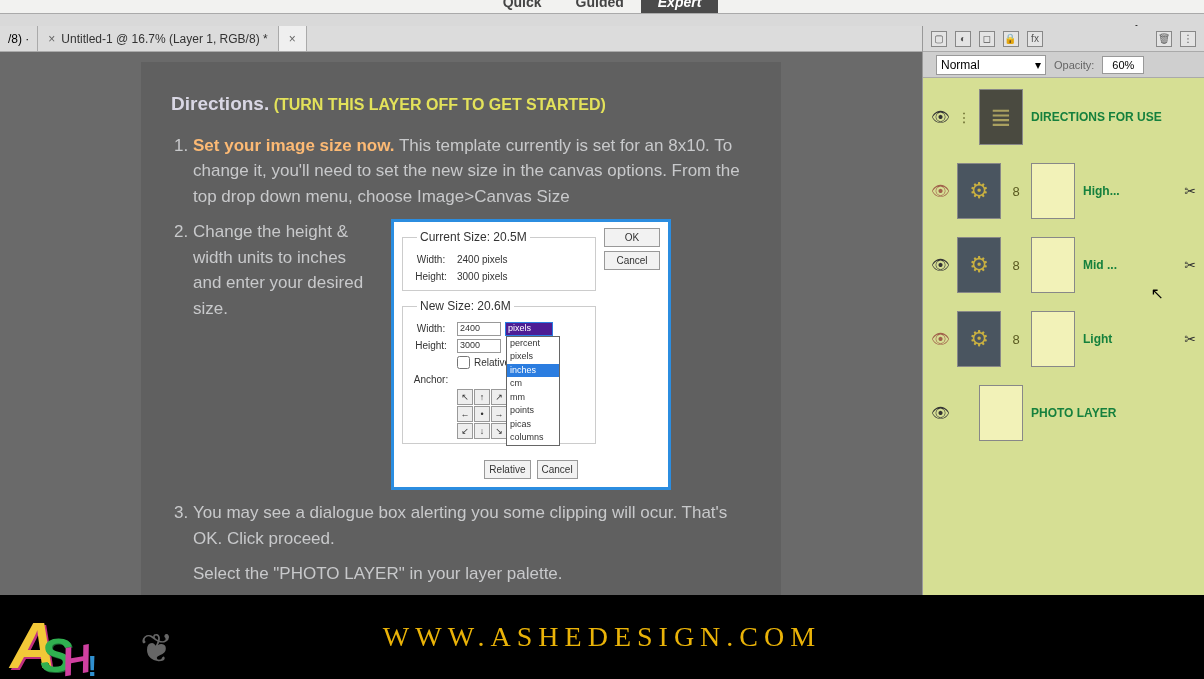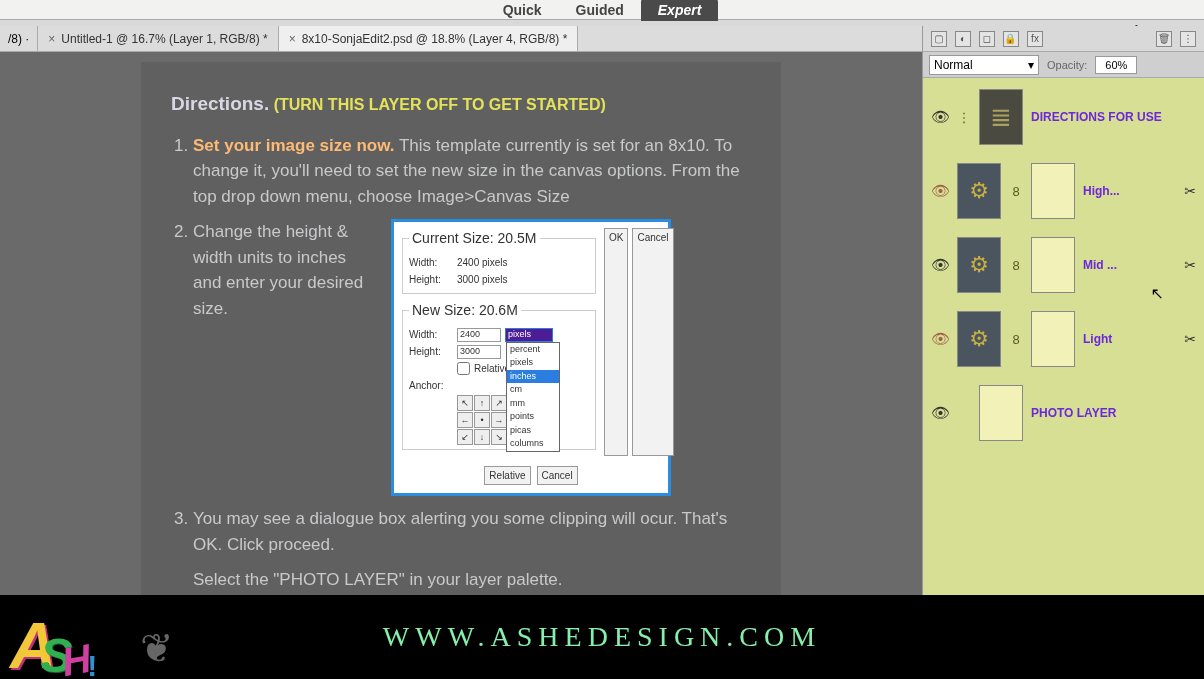--- a/index.html
+++ b/index.html
@@ -1,18 +1,18 @@
 <!DOCTYPE html>
 <html><head>
 <meta charset="utf-8">
 <style>
 * { margin: 0; padding: 0; box-sizing: border-box; font-family: Arial, Helvetica, sans-serif; }
 body { width: 1204px; height: 679px; background: #d9d9d9; position: relative; overflow: hidden; }
 
-.top-mode-bar { position: absolute; top: 0; left: 0; right: 0; height: 20px; background: #f2f2f0; display: flex; justify-content: center; align-items: center; border-bottom: 1px solid #aaa; }
+.top-mode-bar { position: absolute; top: 0; left: 0; right: 0; height: 14px; background: #f2f2f0; display: flex; justify-content: center; align-items: flex-end; border-bottom: 1px solid #aaa; }
 .mode-center { display: flex; gap: 0; }
 .mode-btn { padding: 2px 16px; font-size: 14px; font-weight: bold; color: #444; border: 1px solid transparent; cursor: pointer; height: 22px; display: flex; align-items: center; }
 .mode-btn.active { background: #4a4a4a; color: #fff; border-radius: 3px 3px 0 0; font-style: italic; }
 .mode-right { position: absolute; right: 10px; top: 20px; display: flex; gap: 32px; }
 .mode-right .mode-btn { font-weight: bold; color: #333; }
 .drop-arrow { font-size: 9px; margin-left: 4px; }
 
 .tab-bar { position: absolute; top: 26px; left: 0; right: 0; height: 26px; background: #dcdcdc; border-bottom: 1px solid #aaa; display: flex; align-items: center; padding-left: 0; font-size: 12px; }
 .tab-left { padding: 4px 8px; border-right: 1px solid #aaa; height: 100%; display:flex; align-items:center; }
 .tab { padding: 4px 10px; border-right: 1px solid #aaa; height: 100%; display: flex; align-items: center; gap: 6px; cursor: pointer; color:#333; }
@@ -28,68 +28,68 @@
 .doc li b.y { color: #fdba74; }
 .step2-wrap { display:flex; gap:18px; align-items:flex-start; }
 .step2-text { width:180px; }
 .step4 { margin-left:22px; font-size:17px; color:#c8c9cb; }
 
 .dialog-img { width: 280px; background:#fff; border:3px solid #2b8de0; font-size:10px; color:#333; }
 .dlg-title { background:#2b8de0; color:#fff; text-align:center; padding:2px 4px; position:relative; font-size:11px; }
 .dlg-close { position:absolute; right:0; top:0; width:20px; height:16px; background:#c84040; color:#fff; font-size:10px; text-align:center; line-height:15px; }
 .dlg-body { padding:6px 8px; display:flex; gap:8px; }
 .dlg-left { flex:1; }
-.dlg-right { width:56px; display:flex; flex-direction:row; gap:4px; }
+.dlg-right { width:56px; display:flex; flex-direction:column; gap:4px; }
 .dlg-btn { border:1px solid #999; background:#f2f2f2; padding:1px 4px; font-size:10px; text-align:center; }
 .fieldset { border:1px solid #ccc; padding:4px 6px; margin-bottom:6px; position:relative; }
-.fieldset legend { font-size:14px; padding:0 3px; }
+.fieldset legend { font-size:12px; padding:0 3px;margin-left:8px; }
 .fld-row { display:flex; align-items:center; gap:4px; margin:2px 0; }
-.fld-row label { width:44px; text-align:left; font-size:10px; }
+.fld-row label { width:44px; text-align:center; font-size:10px; }
 .fld-row .inp { width:44px; height:14px; border:1px solid #999; background:#fff; font-size:9px; padding:0 2px; display:flex; align-items:center; }
 .fld-row .sel { width:48px; height:14px; border:1px solid #2b7de0; background:#4c1d95; color:#fff; font-size:9px; padding:0 2px; display:flex; align-items:center; position:relative; }
 .dropdown-list { position:absolute; top:13px; left:0; width:54px; background:#fff; border:1px solid #666; font-size:9px; color:#333; z-index:5; }
 .dropdown-list div { padding:0 3px; }
 .dropdown-list div.sel-item { background:#2b7de0; color:#fff; }
 .anchor-grid { display:grid; grid-template-columns:repeat(3,16px); grid-template-rows:repeat(3,16px); gap:1px; margin-left:48px; margin-top:2px; }
 .anchor-grid div { border:1px solid #999; background:#eee; font-size:9px; text-align:center; line-height:14px; color:#333; }
 .alert-row { display:flex; gap:6px; padding:6px; align-items:flex-start; border-top:1px solid #ccc; }
 .alert-icon { width:16px; height:16px; background:#ffcc33; border:1px solid #aa7700; }
 .alert-txt { flex:1; font-size:9px; color:#884400; line-height:1.2; }
 .alert-btns { display:flex; gap:6px; justify-content:center; padding:4px 0 8px 0; }
 
 .right-rail { position:absolute; top:26px; right:0; width:282px; bottom:84px; background:#cfcfcf; border-left:1px solid #999; }
 .rail-icons { height:26px; background:#d9d9d9; border-bottom:1px solid #aaa; display:flex; align-items:center; padding:0 8px; gap:8px; }
 .rail-icons .ic { width:16px; height:16px; border:1px solid #888; background:#e4e4e4; font-size:10px; text-align:center; line-height:14px; color:#555; }
 .rail-icons .spacer { flex:1; }
-.rail-opts { height:26px; border-bottom:1px solid #aaa; display:flex; align-items:center; padding:0 6px; gap:8px; font-size:12px; }
+.rail-opts { height:26px; border-bottom:1px solid #aaa; display:flex; align-items:center; padding:0 13px; gap:8px; font-size:12px; }
 .rail-select { width:110px; height:20px; border:1px solid #999; background:#fff; display:flex; align-items:center; justify-content:space-between; padding:0 4px; font-size:12px; }
 .rail-op-lbl { font-size:11px; color:#666; }
 .rail-op-val { width:42px; height:18px; border:1px solid #999; background:#fff; font-size:11px; text-align:center; display:flex; align-items:center; justify-content:center; }
 .layers-pane { background:#d6df94; padding:8px 4px; display:flex; flex-direction:column; gap:12px; height:calc(100% - 52px); }
 .layer-row { display:flex; align-items:center; gap:8px; height:62px; padding:0 4px; }
 .eye { width:18px; text-align:center; font-size:15px; cursor:pointer; color:#333; }
 .eye.off { color:#a0604a; }
 .link { width:14px; text-align:center; font-size:13px; color:#5a5a20; }
 .thumb { width:44px; height:56px; border:1px solid #888; background:#f2f2b8; display:flex; align-items:center; justify-content:center; font-size:8px; color:#666; flex-shrink:0; }
 .thumb.gear { background:#4a5560; }
 .thumb.gear::before { content:"⚙"; color:#c9b040; font-size:22px; }
 .thumb.dir { background:#4a4a40; }
 .thumb.dir::before { content:"≣"; color:#aaa060; font-size:26px; }
-.layer-name { font-size:12px; font-weight:bold; color:#6d28d9; flex:1; white-space:nowrap; overflow:hidden; }
+.layer-name { font-size:12px; font-weight:bold; color:#15803d; flex:1; white-space:nowrap; overflow:hidden; }
 .scissors { font-size:14px; color:#333; }
 .cursor { position:absolute; right:40px; top:258px; font-size:16px; }
 
 .footer { position:absolute; bottom:0; left:0; right:0; height:84px; background:#000; display:flex; align-items:center; justify-content:center; gap:20px; }
 .logo-block { position:absolute; left:10px; width:160px; height:100px; bottom:-4px; display:flex; align-items:flex-end; }
 .logo-a { font-size:64px; font-weight:900; color:#f2c838; font-style:italic; font-family: 'Arial Black', sans-serif; text-shadow: 2px 2px 0 #c03080; letter-spacing:-4px; }
 .logo-s { font-size:48px; font-weight:900; color:#30b050; font-style:italic; margin-left:-12px; text-shadow: 1px 1px 0 #1a6030; }
 .logo-h { font-size:40px; font-weight:900; color:#d040a0; font-style:italic; margin-left:-10px; transform:rotate(-10deg); }
 .logo-ex { font-size:30px; font-weight:900; color:#3090d0; margin-left:-4px; }
 .flourish { position:absolute; left:140px; bottom:8px; color:#ccc; font-size:40px; opacity:.5; }
-.url { color:#86efac; font-size:28px; letter-spacing:6px; font-family: 'Times New Roman', serif; }
+.url { color:#eab308; font-size:28px; letter-spacing:6px; font-family: 'Times New Roman', serif; }
 </style>
 </head>
 <body>
 
 <div class="top-mode-bar">
   <div class="mode-center">
     <div class="mode-btn">Quick</div>
     <div class="mode-btn">Guided</div>
     <div class="mode-btn active">Expert</div>
   </div>
@@ -106,21 +106,20 @@
 </div>
 
 <div class="tab-bar">
   <div class="tab-left">/8) ·</div>
   <div class="tab">
     <span class="tab-close">×</span>
     <span>Untitled-1 @ 16.7% (Layer 1, RGB/8) *</span>
   </div>
   <div class="tab active">
     <span class="tab-close">×</span>
-    <span>8x10-SonjaEdit2.psd @ 18.8% (Layer 4, RGB/8) *</span>
   </div>
 </div>
 
 <div class="canvas-area">
   <div class="doc">
     <h3>Directions.</h3>
     <span class="yellow">(TURN THIS LAYER OFF TO GET STARTED)</span>
     <ol>
       <li><b class="y">Set your image size now.</b><span> This template currently is set for an 8x10. To change it, you'll need to set the new size in the canvas options. From the top drop down menu, choose Image&gt;Canvas Size</span></li>
       <li>

